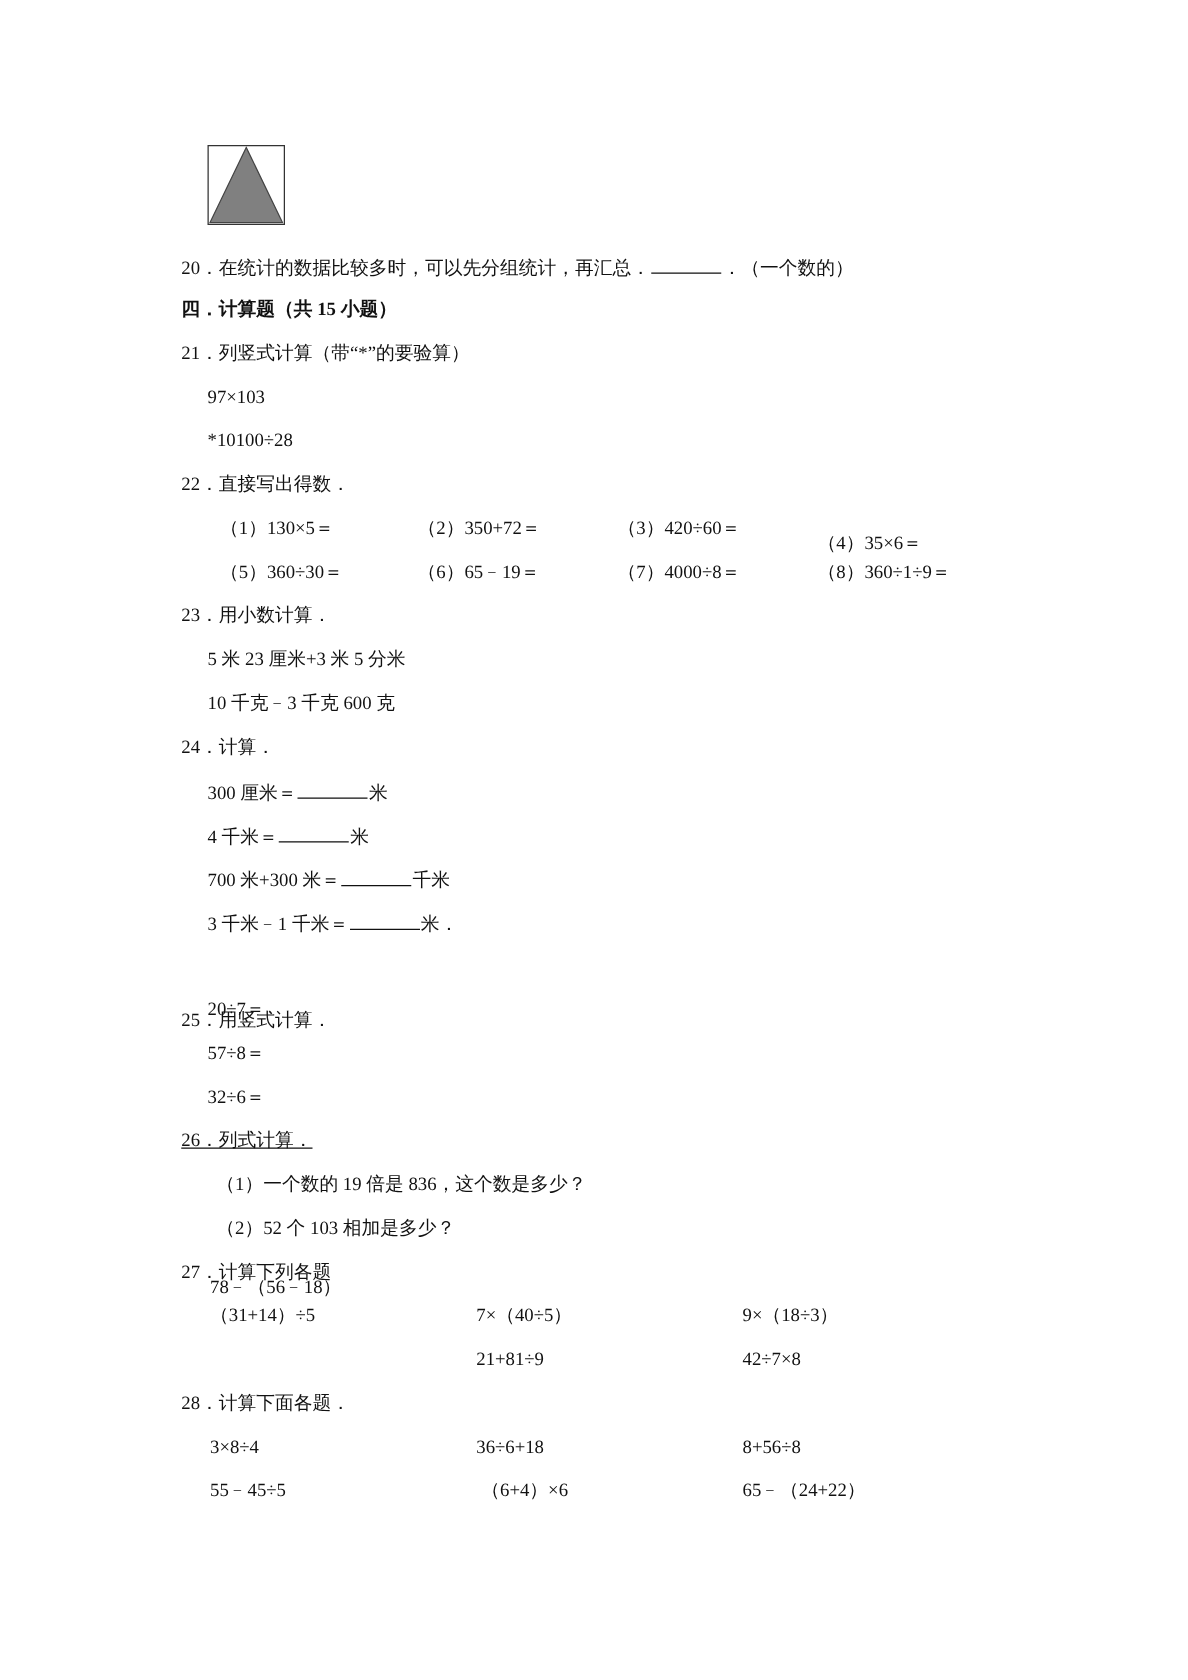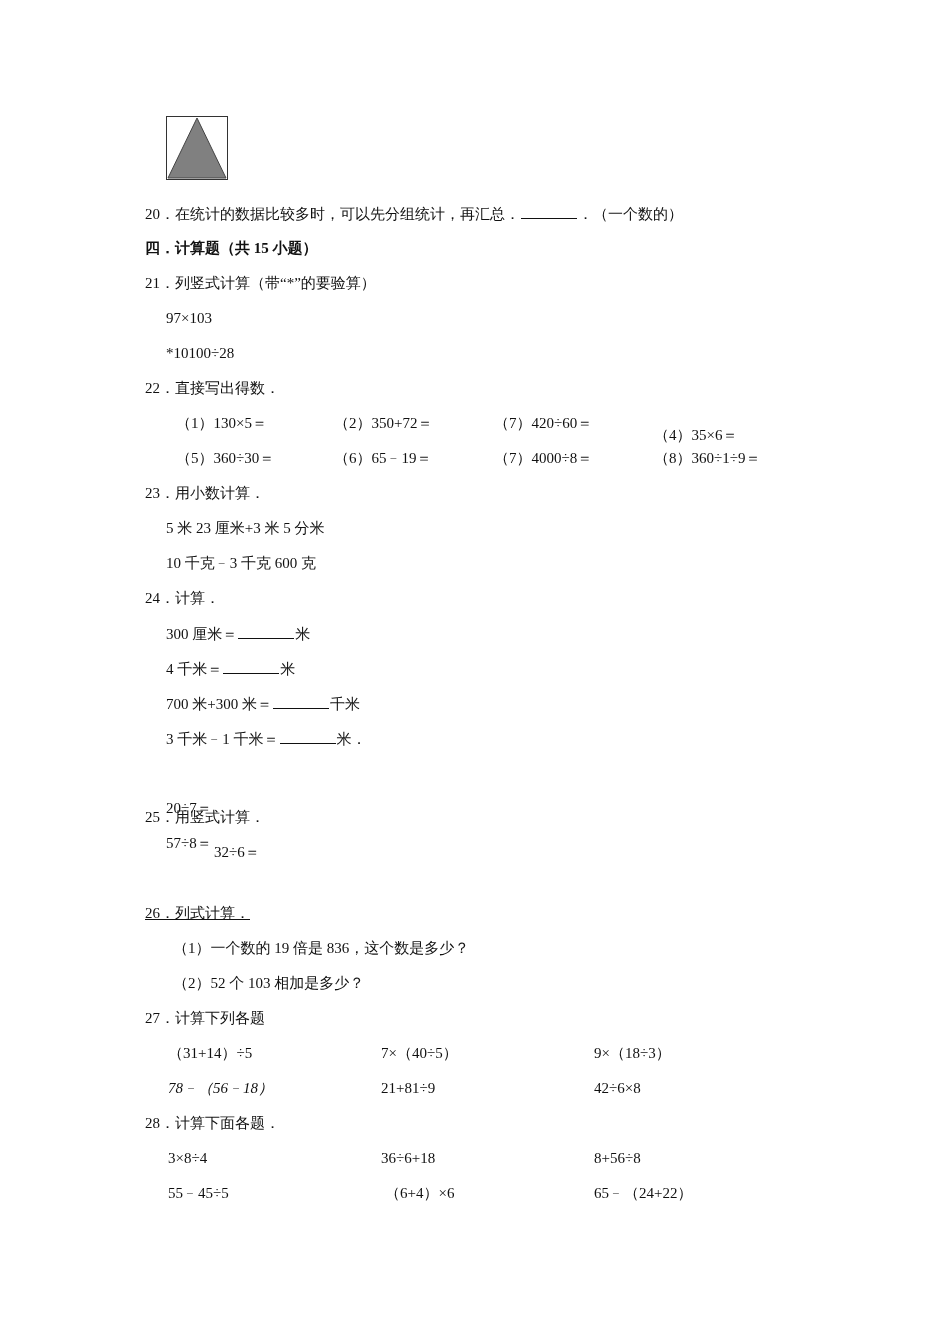--- a/index.html
+++ b/index.html
@@ -29,21 +29,21 @@
 
 <div class="line bold" style="left:145px;top:238px;">四．计算题（共 15 小题）</div>
 
 <div class="line" style="left:145px;top:273px;">21．列竖式计算（带“*”的要验算）</div>
 <div class="line" style="left:166px;top:308px;">97×103</div>
 <div class="line" style="left:166px;top:343px;">*10100÷28</div>
 
 <div class="line" style="left:145px;top:378px;">22．直接写出得数．</div>
 <div class="line" style="left:176px;top:413px;">（1）130×5＝</div>
 <div class="line" style="left:334px;top:413px;">（2）350+72＝</div>
-<div class="line" style="left:494px;top:413px;">（7）420÷60＝</div>
+<div class="line" style="left:494px;top:413px;">（3）420÷60＝</div>
 <div class="line" style="left:654px;top:413px;margin-top:12px;">（4）35×6＝</div>
 <div class="line" style="left:176px;top:448px;">（5）360÷30＝</div>
 <div class="line" style="left:334px;top:448px;">（6）65﹣19＝</div>
 <div class="line" style="left:494px;top:448px;">（7）4000÷8＝</div>
 <div class="line" style="left:654px;top:448px;">（8）360÷1÷9＝</div>
 
 <div class="line" style="left:145px;top:483px;">23．用小数计算．</div>
 <div class="line" style="left:166px;top:518px;">5 米 23 厘米+3 米 5 分米</div>
 <div class="line" style="left:166px;top:553px;">10 千克﹣3 千克 600 克</div>
 
@@ -57,33 +57,33 @@
 <div class="line" style="left:166px;top:693px;">
   <span>700 米+300 米＝</span><span class="blank"></span><span>千米</span>
 </div>
 <div class="line" style="left:166px;top:728px;">
   <span>3 千米﹣1 千米＝</span><span class="blank"></span><span>米．</span>
 </div>
 
 <div class="line" style="left:145px;top:763px;margin-top:44px;">25．用竖式计算．</div>
 <div class="line" style="left:166px;top:798px;">20÷7＝</div>
 <div class="line" style="left:166px;top:833px;">57÷8＝</div>
-<div class="line" style="left:166px;top:842px;margin-left:48px;">32÷6＝</div>
+<div class="line" style="left:166px;top:868px;">32÷6＝</div>
 
 <div class="line" style="left:145px;top:903px;text-decoration:underline;">26．列式计算．</div>
 <div class="line" style="left:173px;top:938px;">（1）一个数的 19 倍是 836，这个数是多少？</div>
 <div class="line" style="left:173px;top:973px;">（2）52 个 103 相加是多少？</div>
 
 <div class="line" style="left:145px;top:1008px;">27．计算下列各题</div>
 <div class="line" style="left:168px;top:1043px;">（31+14）÷5</div>
 <div class="line" style="left:381px;top:1043px;">7×（40÷5）</div>
 <div class="line" style="left:594px;top:1043px;">9×（18÷3）</div>
-<div class="line" style="left:168px;top:1078px;font-style:italic;">78﹣（56﹣18）</div>
+<div class="line" style="left:168px;top:1020px;">78﹣（56﹣18）</div>
 <div class="line" style="left:381px;top:1078px;">21+81÷9</div>
-<div class="line" style="left:594px;top:1078px;">42÷6×8</div>
+<div class="line" style="left:594px;top:1078px;">42÷7×8</div>
 
 <div class="line" style="left:145px;top:1113px;">28．计算下面各题．</div>
 <div class="line" style="left:168px;top:1148px;">3×8÷4</div>
 <div class="line" style="left:381px;top:1148px;">36÷6+18</div>
 <div class="line" style="left:594px;top:1148px;">8+56÷8</div>
 <div class="line" style="left:168px;top:1183px;">55﹣45÷5</div>
 <div class="line" style="left:385px;top:1183px;">（6+4）×6</div>
 <div class="line" style="left:594px;top:1183px;">65﹣（24+22）</div>
 
 </body></html>

